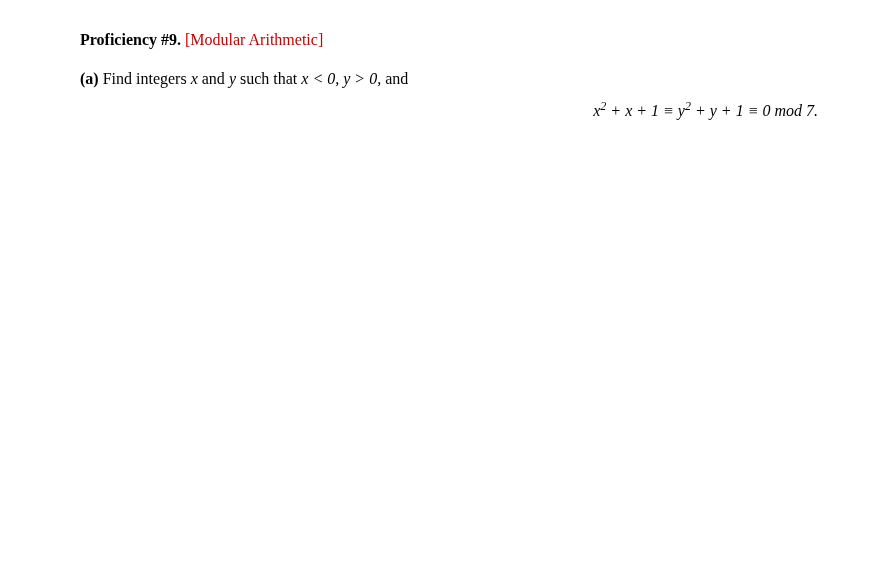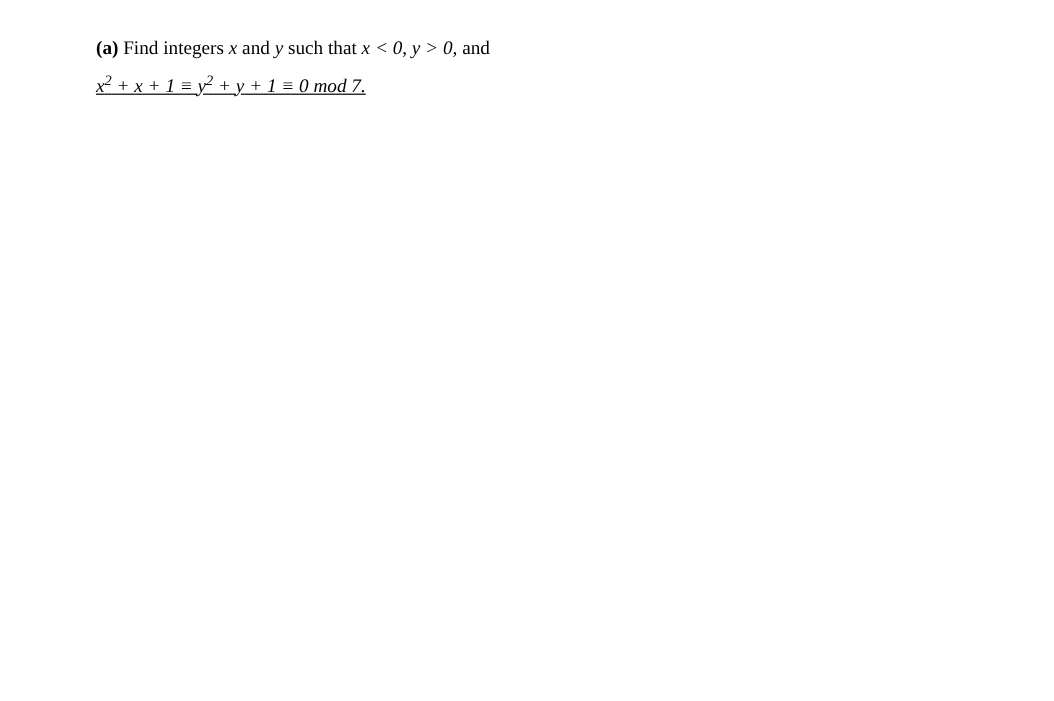--- a/index.html
+++ b/index.html
@@ -44,25 +44,24 @@
       font-size: 16px;
     }
 
     .part-a-line {
       font-size: 16px;
       margin-bottom: 5px;
       line-height: 1.6;
     }
 
     .math-display {
-      text-align: left;
+      text-align: right;
       margin: 10px 0 20px 0;
       font-size: 16px;
       font-style: italic;
-      text-decoration: underline;
     }
 
     .math-inline {
       font-style: italic;
     }
 
     .bottom-part {
       position: absolute;
       bottom: 28px;
       left: 80px;
@@ -75,20 +74,25 @@
       font-size: 0.75em;
       vertical-align: super;
       line-height: 0;
     }
   </style>
 </head>
 <body>
 
 <div class="page">
 
+  <div class="problem-header">
+    <span class="number">Proficiency #9.</span>
+    <span> </span>
+    <span class="topic">[Modular Arithmetic]</span>
+  </div>
 
   <div class="part-a-line">
     <span class="part-label">(a)</span>
     <span> </span>
     <span>Find integers</span>
     <span> </span>
     <span class="math-inline">x</span>
     <span> </span>
     <span>and</span>
     <span> </span>

